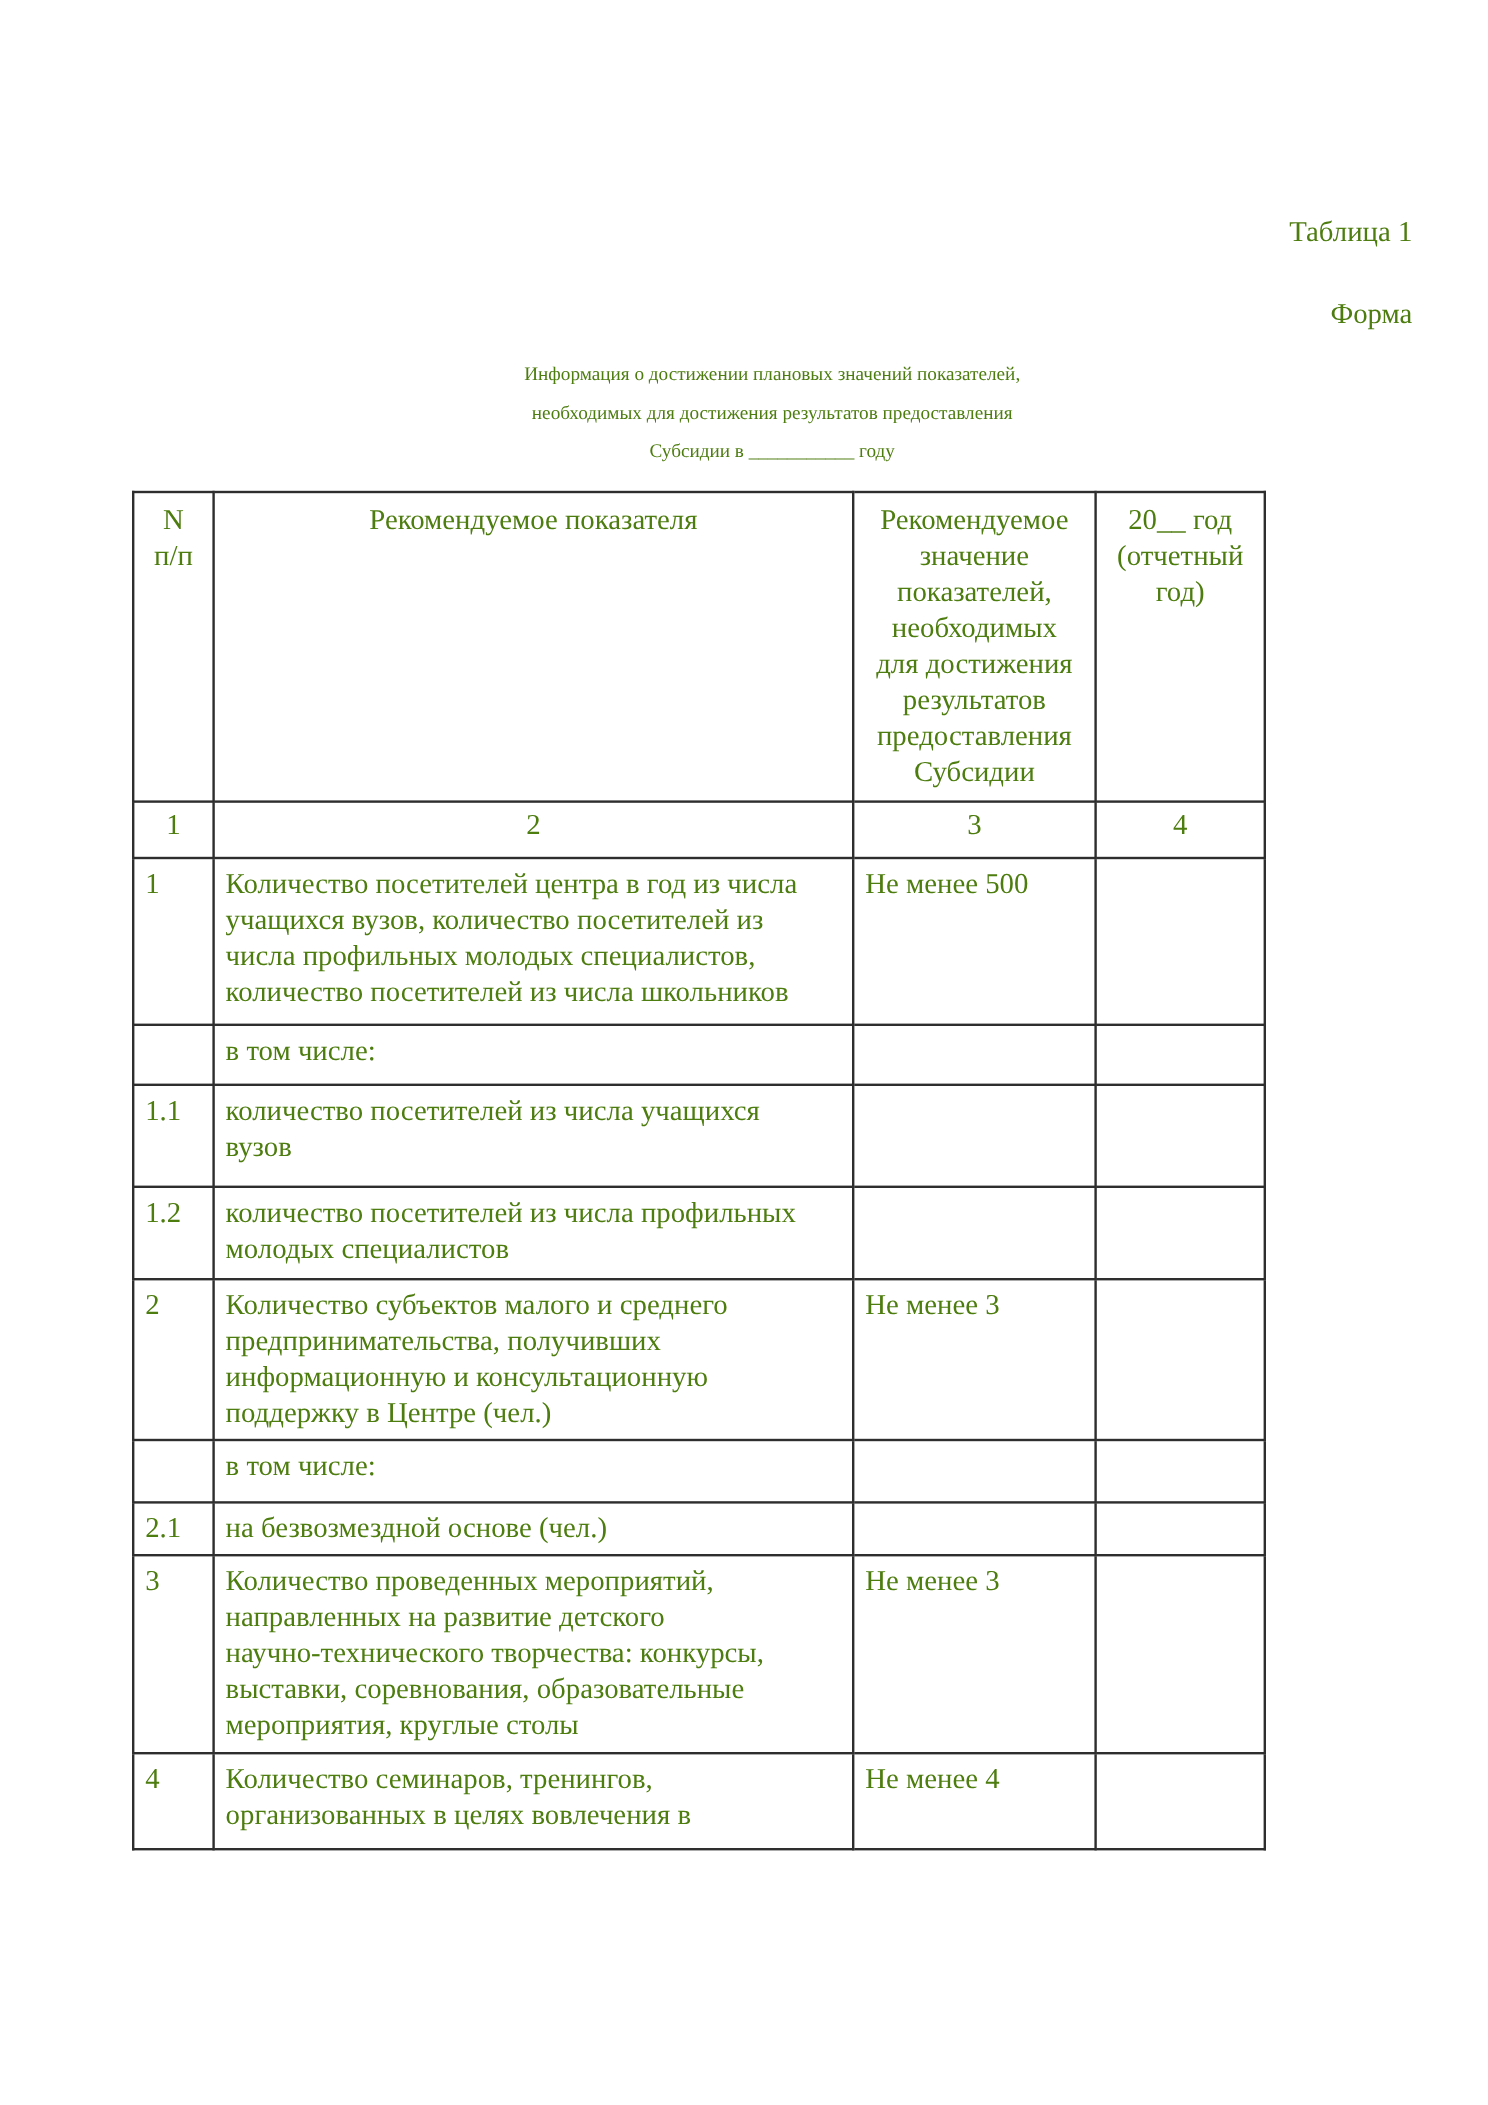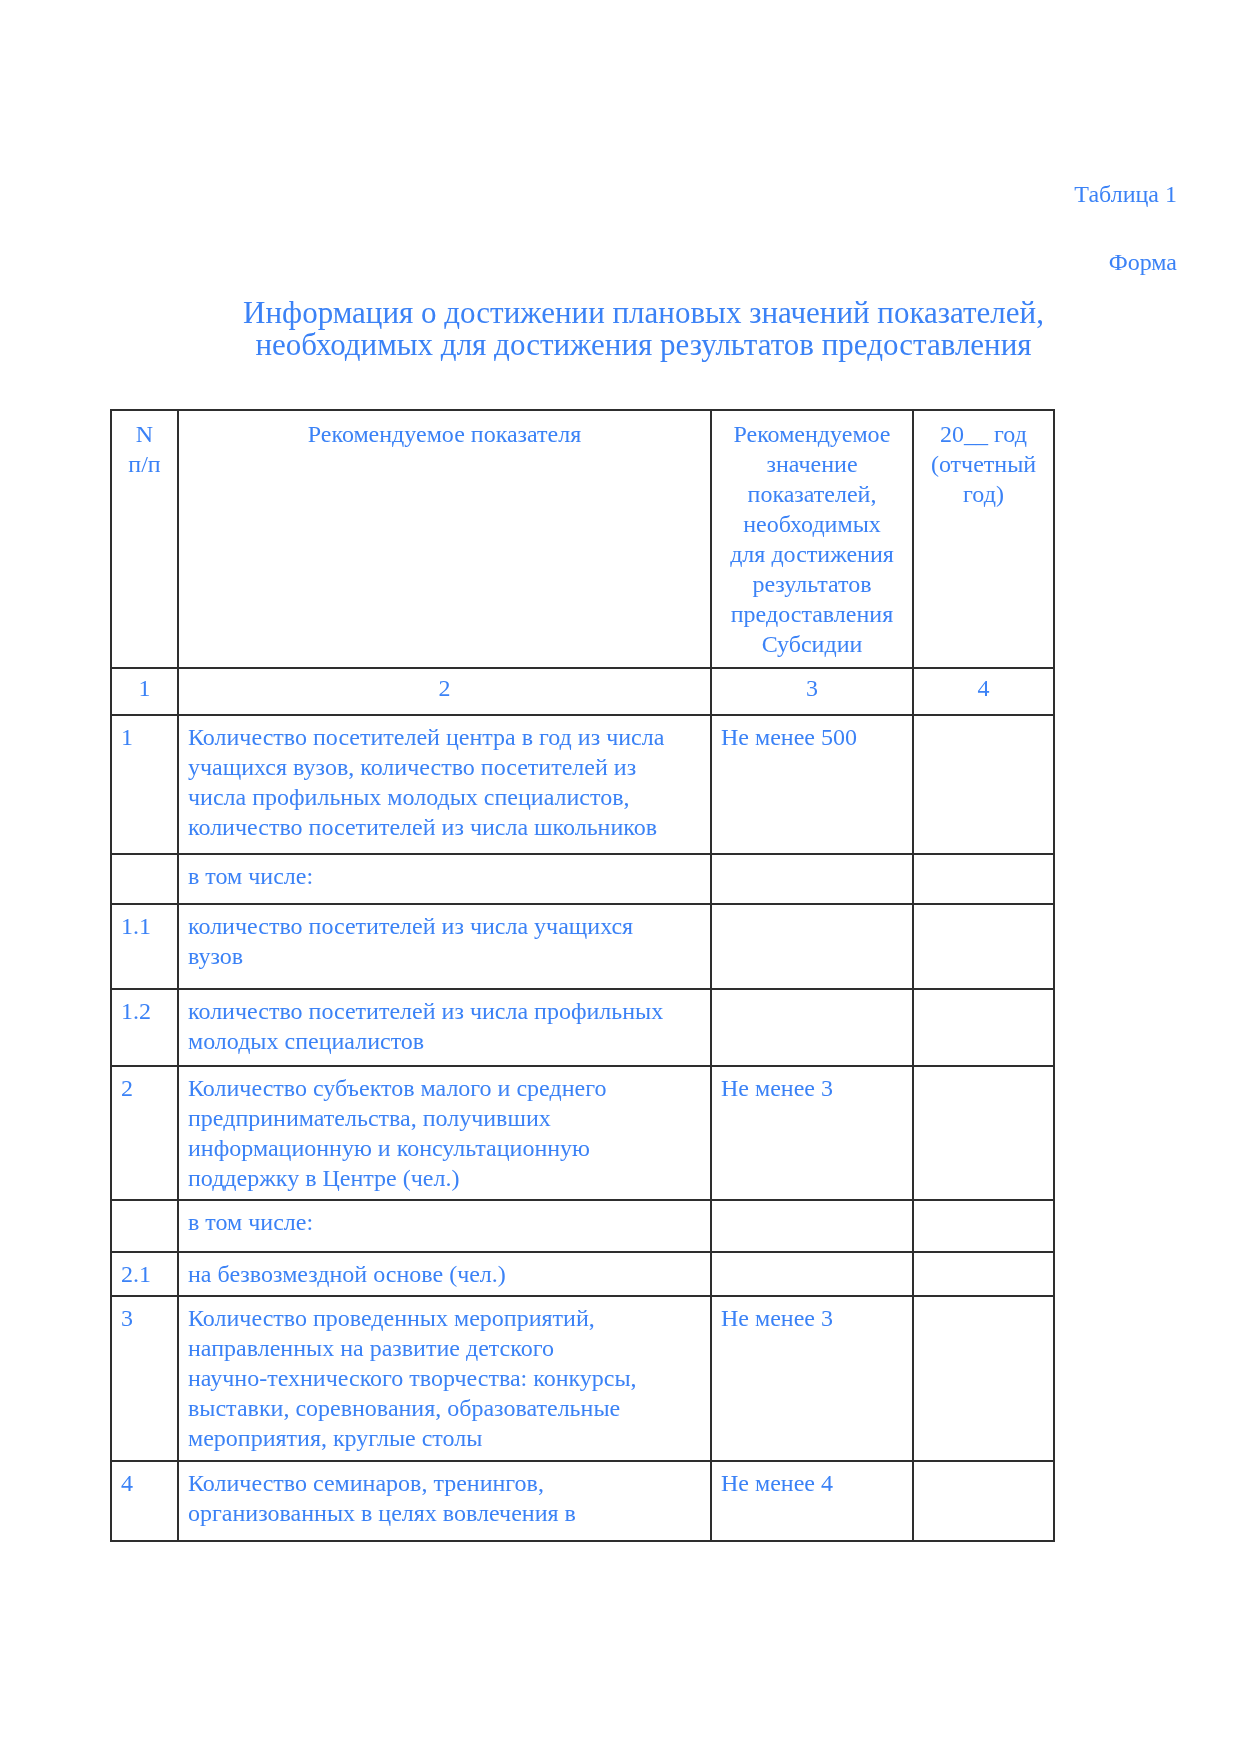--- a/index.html
+++ b/index.html
@@ -1,41 +1,41 @@
 <!DOCTYPE html>
 <html><head>
 <meta charset="utf-8">
 <style>
   html, body { margin: 0; padding: 0; background: #ffffff; }
   .page {
     position: relative;
     width: 1240px;
     height: 1754px;
     background: #ffffff;
-    color: #3b82f6;
+    color: #4d7c0f;
     font-family: "Liberation Serif", "DejaVu Serif", serif;
     overflow: hidden;
   }
   .doc-label {
     position: absolute;
     right: 63px;
     font-size: 24px;
     line-height: 28px;
     text-align: right;
     white-space: nowrap;
   }
   .doc-label.tablica { top: 180px; }
   .doc-label.forma   { top: 248px; }
   .title {
     position: absolute;
     left: 110px;
     top: 297px;
     width: 1067px;
     text-align: center;
-    font-size: 31px;
+    font-size: 16px;
     line-height: 32px;
   }
   table.indicators {
     position: absolute;
     left: 110px;
     top: 409px;
     width: 943px;
     border-collapse: collapse;
     table-layout: fixed;
     font-size: 24px;
@@ -58,20 +58,21 @@
 <body>
 
 <div class="page">
 
   <div class="doc-label tablica">Таблица 1</div>
   <div class="doc-label forma">Форма</div>
 
   <div class="title">
     <div>Информация о достижении плановых значений показателей,</div>
     <div>необходимых для достижения результатов предоставления</div>
+    <div>Субсидии в ___________ году</div>
   </div>
 
   <table class="indicators">
     <colgroup>
       <col style="width:67px">
       <col style="width:533px">
       <col style="width:202px">
       <col style="width:141px">
     </colgroup>
     <tbody>

